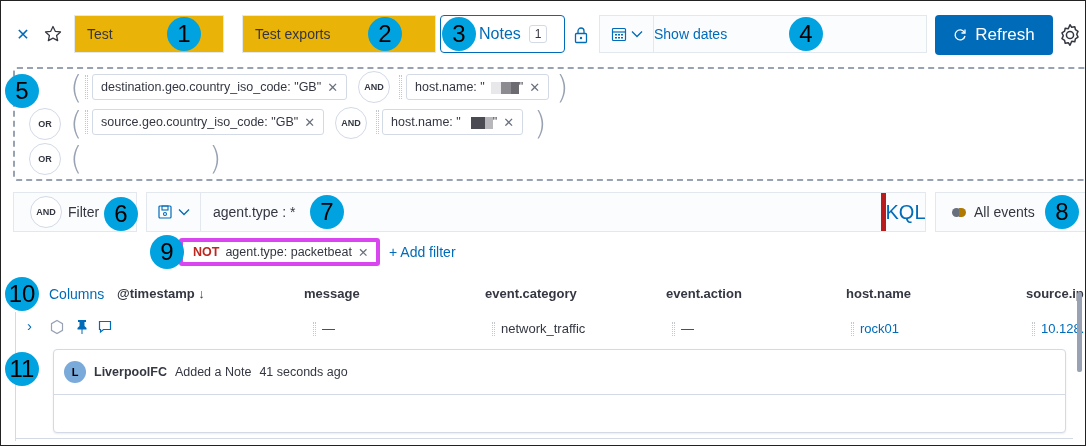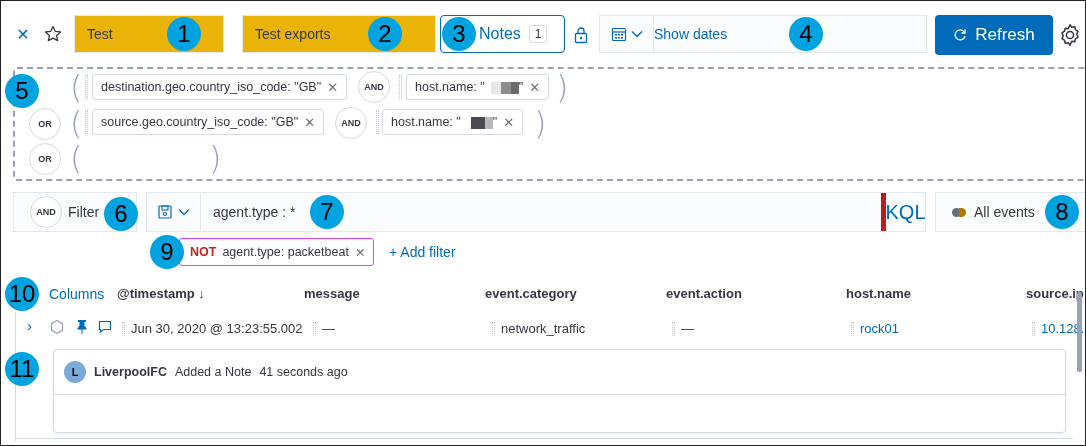--- a/index.html
+++ b/index.html
@@ -17,21 +17,21 @@
   .show-dates { color: #006bb8; font-size: 14px; padding-right: 10px; }
   .refresh-btn { position: absolute; left: 934px; top: 14px; width: 118px; height: 40px; background: #006bb8; border-radius: 4px; color: #fff; display: flex; align-items: center; justify-content: center; gap: 8px; font-size: 17px; }
   .dropzone { position: absolute; left: 12px; top: 66px; width: 1072px; height: 114px; border: 2px dashed #98a2b3; border-right: none; border-radius: 4px 0 0 4px; }
   .paren { position: absolute; font-size: 32px; color: #98a2b3; font-weight: 300; line-height: 1; font-family: "DejaVu Sans", sans-serif; }
   .pill { position: absolute; height: 26px; border: 1px solid #d3dae6; border-radius: 3px; background: #fff; display: flex; align-items: center; padding: 0 8px; font-size: 12.5px; color: #343741; gap: 6px; }
   .pill .x { color: #69707d; font-size: 13px; }
   .grip { position: absolute; width: 3px; height: 24px; border-left: 1px dotted #c2c8d0; border-right: 1px dotted #c2c8d0; }
   .op-circle { position: absolute; width: 32px; height: 32px; border: 1px solid #d3dae6; border-radius: 50%; background: #fff; display: flex; align-items: center; justify-content: center; font-size: 9px; font-weight: bold; color: #343741; }
   .redact { display: inline-block; height: 12px; vertical-align: middle; }
   .filterbar { position: absolute; top: 191px; height: 40px; background: #fbfcfd; border: 1px solid #e3e8ef; display: flex; align-items: center; }
-  .neg-pill { position: absolute; left: 178px; top: 237px; height: 28px; border: 1px solid #d946ef; border-radius: 3px; background: #fff; display: flex; align-items: center; padding: 0 8px 0 10px; font-size: 12.5px; gap: 6px; }
+  .neg-pill { position: absolute; left: 178px; top: 237px; height: 28px; border: 4px solid #d946ef; border-radius: 3px; background: #fff; display: flex; align-items: center; padding: 0 8px 0 10px; font-size: 12.5px; gap: 6px; }
   .neg-pill .not { color: #bd271e; font-weight: bold; }
   .add-filter { position: absolute; left: 388px; top: 243px; color: #006bb8; font-size: 14px; }
   .thead { position: absolute; top: 285px; font-size: 13px; font-weight: bold; color: #343741; }
   .row { position: absolute; left: 14px; top: 311px; width: 1058px; height: 32px; border-left: 1px solid #d3dae6; }
   .cell { position: absolute; top: 9px; font-size: 13px; color: #343741; display: flex; align-items: center; }
   .cell .g { width: 3px; height: 14px; border-left: 1px dotted #c2c8d0; border-right: 1px dotted #c2c8d0; margin-right: 6px; }
   .link { color: #006bb8; }
   .note-card { position: absolute; left: 52px; top: 348px; width: 1013px; height: 84px; border: 1px solid #d3dae6; border-radius: 4px; background: #fff; box-shadow: 0 1px 2px rgba(0,0,0,0.08); }
   .note-head { height: 45px; border-bottom: 1px solid #d3dae6; display: flex; align-items: center; padding-left: 10px; gap: 8px; font-size: 12.5px; }
   .avatar { width: 22px; height: 22px; border-radius: 50%; background: #79aad9; color: #000; font-size: 11px; font-weight: bold; display: flex; align-items: center; justify-content: center; }
@@ -197,24 +197,20 @@
   <span class="abs" style="left:11px;top:5px;color:#006bb8;font-size:15px;">›</span>
   <svg class="abs" style="left:33px;top:7px;" width="16" height="16" viewBox="0 0 16 16">
       <path d="M8 1.5l5.5 3.2v6.6L8 14.5 2.5 11.3V4.7z" fill="none" stroke="#98a2b3" stroke-width="1.2"></path>
     </svg>
   <svg class="abs" style="left:59px;top:7px;" width="14" height="16" viewBox="0 0 14 16">
       <path d="M3 1h8v2H9.5v4l2 2v1.5h-4V15H6.5v-4.5h-4V9l2-2V3H3z" fill="#006bb8"></path>
     </svg>
   <svg class="abs" style="left:82px;top:8px;" width="14" height="14" viewBox="0 0 14 14">
       <path d="M1.5 1.5h11v8h-7l-3 2.5v-2.5h-1z" fill="none" stroke="#006bb8" stroke-width="1.2"></path>
     </svg>
-  <span class="cell" style="left:106px;">
-      <span class="g"></span>
-      <span>Jun 30, 2020 @ 13:23:55.002</span>
-    </span>
   <span class="cell" style="left:297px;">
       <span class="g"></span>
       <span>—</span>
     </span>
   <span class="cell" style="left:476px;">
       <span class="g"></span>
       <span>network_traffic</span>
     </span>
   <span class="cell" style="left:656px;">
       <span class="g"></span>

